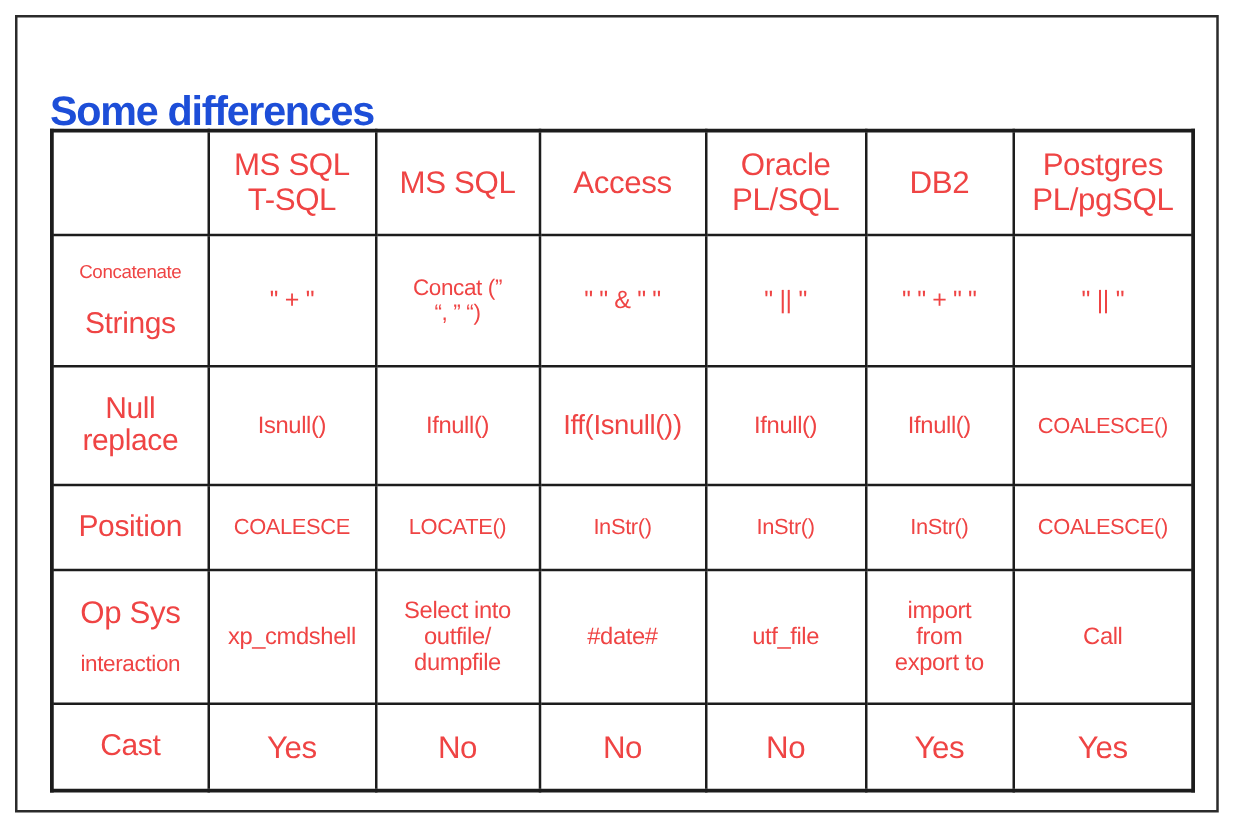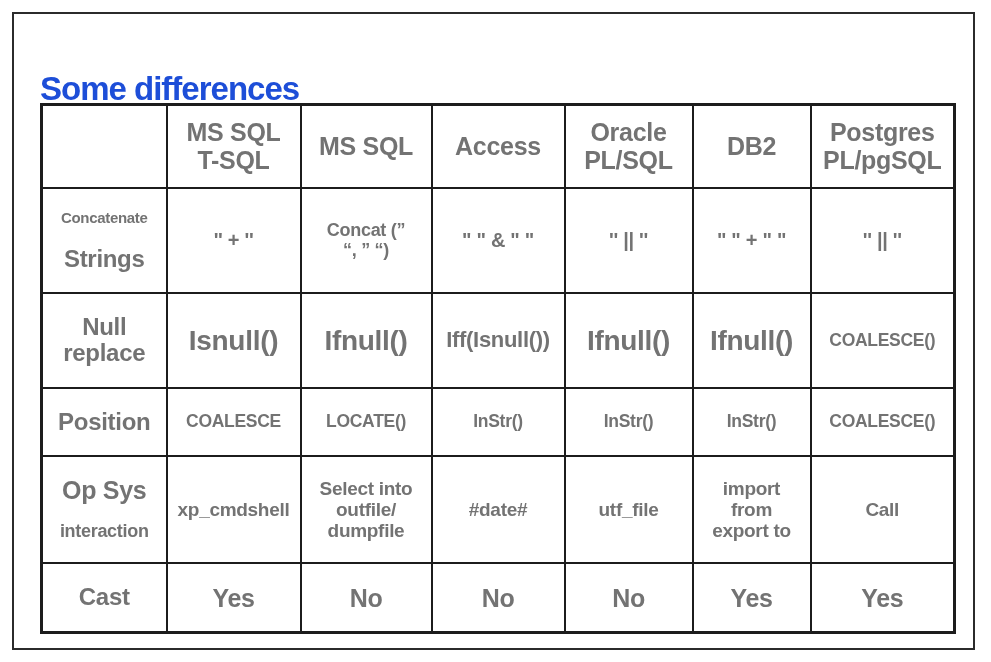--- a/index.html
+++ b/index.html
@@ -45,42 +45,42 @@
   }
   table.cmp th, table.cmp td {
     border: 2px solid #1c1c1c;
     padding: 2px 4px;
     text-align: center;
     vertical-align: middle;
     white-space: pre-line;
     letter-spacing: -0.3px;
     line-height: 1.12;
     overflow: hidden;
-    color: #737373;
-    font-weight: bold;
+    color: #ef4444;
+    font-weight: normal;
   }
   table.cmp { border: 3px solid #1c1c1c; }
   
   .c0 { width: 125px; }
   .c1 { width: 134px; }
   .c2 { width: 131px; }
   .c3 { width: 133px; }
   .c4 { width: 128px; }
   .c5 { width: 118px; }
   .c6 { width: 144px; }
   
   .r-head   { height: 83px; }
   .r-concat { height: 84px; }
   .r-null   { height: 88px; }
   .r-pos    { height: 53px; }
   .r-opsys  { height: 100px; }
   .r-cast   { height: 55px; }
 
   .hdr  { font-size: 25px; }
-  .big  { font-size: 28px; }
+  .big  { font-size: 19px; }
   .bigfit { font-size: 22px; letter-spacing: -0.8px; }
   .sm   { font-size: 17.5px; }
   .med  { font-size: 19px; }
   .sym  { font-size: 20px; }
   .concat { font-size: 18px; }
   .yn   { font-size: 25px; }
 
   td.lbl { text-align: right; padding-right: 7px; }
   td.lbl-center { text-align: center; }
   .lbl-top  { display: block; font-size: 15px; line-height: 1.3; }

